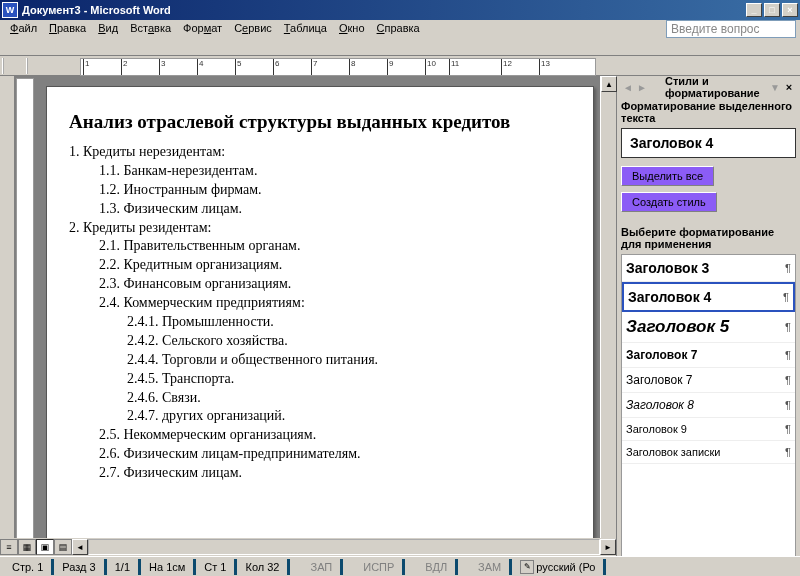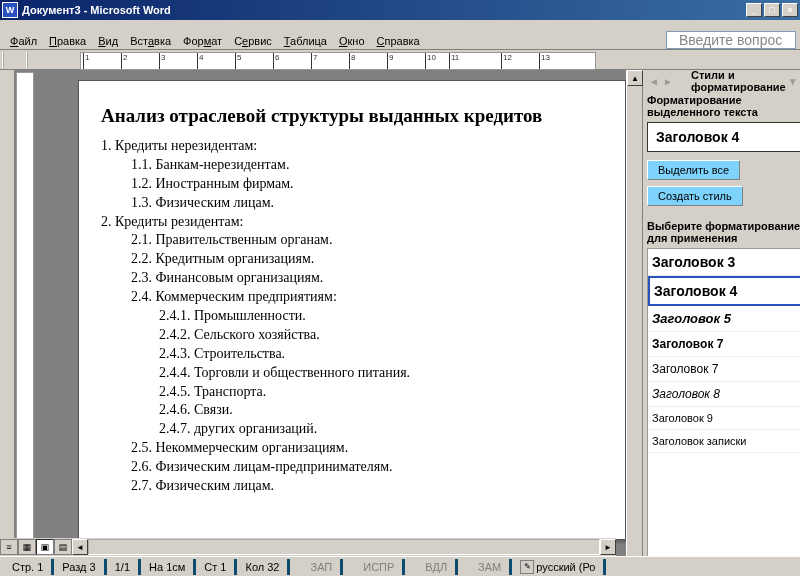--- a/index.html
+++ b/index.html
@@ -4,58 +4,58 @@
 <style>
   * { box-sizing: border-box; margin: 0; padding: 0; }
   body { font-family: Tahoma, Arial, sans-serif; font-size: 11px; background: #d4d0c8; width: 800px; height: 576px; overflow: hidden; }
   
   .titlebar { background: linear-gradient(to right, #0a246a, #3a6ea5); color: white; height: 20px; display: flex; align-items: center; padding: 0 2px; }
   .titlebar-icon { width: 16px; height: 16px; background: #2a52be; margin-right: 4px; border: 1px solid #fff; font-size: 9px; display:flex; align-items:center; justify-content:center; color:#fff; font-weight:bold;}
   .titlebar-text { flex: 1; font-weight: bold; font-size: 11px; }
   .titlebar-btns { display: flex; gap: 2px; }
   .titlebar-btn { width: 16px; height: 14px; background: #d4d0c8; border: 1px solid #fff; border-right-color: #404040; border-bottom-color: #404040; font-size: 9px; display: flex; align-items: center; justify-content: center; font-family: Arial; font-weight: bold; }
   
-  .menubar { background: #d4d0c8; height: 30px; display: flex; align-items: flex-end; padding: 0 4px; border-bottom: 1px solid #808080; }
+  .menubar { background: #d4d0c8; height: 36px; display: flex; align-items: flex-start; padding: 0 4px; border-bottom: 1px solid #808080; }
   .menu-item { padding: 2px 6px; cursor: default; }
   .menu-item u { text-decoration: underline; }
-  .help-input { margin-left: auto; width: 130px; height: 18px; border: 1px solid #7f9db9; padding: 0 12px; font-size: 14px; background: white; color: #888; }
+  .help-input { margin-left: auto; width: 130px; height: 18px; border: 1px solid #7f9db9; padding: 0 4px; font-size: 12px; background: white; color: #888; }
   
   .toolbar-row { background: #d4d0c8; height: 20px; display: flex; align-items: center; border-bottom: 1px solid #808080; position: relative; }
   .tb-grip { width: 6px; height: 16px; border-left: 2px ridge #fff; margin: 0 2px; }
   
   .ruler { height: 18px; background: #fff; margin: 2px 4px 0 34px; position: relative; border: 1px solid #999; font-size: 8px; overflow: hidden; }
   .ruler-mark { position: absolute; top: 0; height: 100%; border-left: 1px solid #333; color: #333; padding-left: 1px; }
   
   .workspace { display: flex; height: 490px; }
   
   .doc-area { flex: 1; display: flex; background: #808080; position: relative; }
   .vruler { width: 18px; background: #fff; margin: 2px 0 2px 2px; border: 1px solid #999; }
   .doc-scroll { flex: 1; overflow: hidden; padding: 10px 0 0 12px; }
-  .page { background: white; width: 548px; min-height: 460px; padding: 24px 22px 18px 22px; border: 1px solid #555; box-shadow: 2px 2px 3px rgba(0,0,0,0.3); font-family: "Times New Roman", serif; margin-left: 32px; }
+  .page { background: white; width: 548px; min-height: 460px; padding: 24px 22px 18px 22px; border: 1px solid #555; box-shadow: 2px 2px 3px rgba(0,0,0,0.3); font-family: "Times New Roman", serif; }
   .doc-title { font-size: 19px; font-weight: bold; margin-bottom: 10px; }
   .doc-line { font-size: 14px; line-height: 1.35; }
   .lvl1 { margin-left: 0; }
   .lvl2 { margin-left: 30px; }
   .lvl3 { margin-left: 58px; }
   
   .doc-scrollbar-v { width: 16px; background: #d4d0c8; border-left: 1px solid #fff; }
   .doc-bottom-bar { height: 18px; background: #d4d0c8; display: flex; align-items: center; }
   .view-btn { width: 18px; height: 16px; border: 1px solid #808080; background: #d4d0c8; margin: 0; display: flex; align-items: center; justify-content: center; font-size: 9px; }
   .view-btn.active { background: #fff; border-style: inset; }
   .hscroll { flex: 1; height: 16px; background: #d4d0c8; border: 1px inset #fff; }
   
   .taskpane { width: 184px; background: #d4d0c8; border-left: 1px solid #808080; display: flex; flex-direction: column; padding: 2px; }
   .tp-header { height: 18px; display: flex; align-items: center; font-size: 11px; padding: 0 2px; }
   .tp-nav-btn { width: 14px; height: 14px; display: flex; align-items: center; justify-content: center; color: #999; font-size: 10px; }
   .tp-title { flex: 1; font-weight: bold; margin-left: 16px; }
   .tp-close { width: 14px; font-weight: bold; text-align: center; }
   .tp-section { padding: 4px 2px; font-size: 11px; }
   .tp-section-label { font-weight: bold; margin-bottom: 4px; }
   .current-format { border: 1px solid #333; background: white; padding: 6px 8px; font-size: 14px; font-weight: bold; font-family: Arial; margin-bottom: 8px; }
-  .tp-btn { background: #7dd3fc; border: 1px solid #fff; border-right-color: #808080; border-bottom-color: #808080; padding: 3px 10px; font-size: 11px; display: inline-block; margin-bottom: 6px; cursor: default; }
+  .tp-btn { background: #8b5cf6; border: 1px solid #fff; border-right-color: #808080; border-bottom-color: #808080; padding: 3px 10px; font-size: 11px; display: inline-block; margin-bottom: 6px; cursor: default; }
   .style-list { border: 1px solid #999; background: white; height: 336px; overflow-y: auto; position: relative; }
   .style-item { padding: 5px 4px; display: flex; align-items: center; justify-content: space-between; border-bottom: 1px solid #eee; font-family: Arial; }
   .style-item.sel { border: 2px solid #2a52be; }
   .style-name { font-size: 13px; }
   .pilcrow { font-size: 11px; color: #555; }
   .bold { font-weight: bold; }
   .italic { font-style: italic; }
   .tp-show { display: flex; align-items: center; gap: 22px; padding: 6px 2px; }
   .tp-show select { flex: 1; font-size: 11px; border: 1px solid #7f9db9; background: white; height: 36px; }
   
@@ -127,21 +127,20 @@
             <div class="doc-line lvl2">1.1.   Банкам-нерезидентам.</div>
             <div class="doc-line lvl2">1.2.   Иностранным фирмам.</div>
             <div class="doc-line lvl2">1.3.   Физическим лицам.</div>
             <div class="doc-line lvl1">2.    Кредиты резидентам:</div>
             <div class="doc-line lvl2">2.1.   Правительственным органам.</div>
             <div class="doc-line lvl2">2.2.   Кредитным организациям.</div>
             <div class="doc-line lvl2">2.3.   Финансовым организациям.</div>
             <div class="doc-line lvl2">2.4.   Коммерческим предприятиям:</div>
             <div class="doc-line lvl3">2.4.1. Промышленности.</div>
             <div class="doc-line lvl3">2.4.2. Сельского хозяйства.</div>
-            <div class="doc-line lvl3">2.4.3. Строительства.</div>
             <div class="doc-line lvl3">2.4.4. Торговли и общественного питания.</div>
             <div class="doc-line lvl3">2.4.5. Транспорта.</div>
             <div class="doc-line lvl3">2.4.6. Связи.</div>
             <div class="doc-line lvl3">2.4.7. других организаций.</div>
             <div class="doc-line lvl2">2.5.   Некоммерческим организациям.</div>
             <div class="doc-line lvl2">2.6.   Физическим лицам-предпринимателям.</div>
             <div class="doc-line lvl2">2.7.   Физическим лицам.</div>
           </div>
       </div>
     </div>
@@ -169,21 +168,21 @@
       <div class="style-list" id="style-list">
           <div class="style-item">
             <span class="style-name bold" style="font-size: 14px;">Заголовок 3</span>
             <span class="pilcrow">¶</span>
           </div>
           <div class="style-item sel">
             <span class="style-name bold" style="font-size: 14px;">Заголовок 4</span>
             <span class="pilcrow">¶</span>
           </div>
           <div class="style-item">
-            <span class="style-name bold italic" style="font-size: 13px;">Заголовок 5</span>
+            <span class="style-name bold italic" style="font-size: 17px;">Заголовок 5</span>
             <span class="pilcrow">¶</span>
           </div>
           <div class="style-item">
             <span class="style-name bold" style="font-size: 12px;">Заголовок 7</span>
             <span class="pilcrow">¶</span>
           </div>
           <div class="style-item">
             <span class="style-name" style="font-size: 12px;">Заголовок 7</span>
             <span class="pilcrow">¶</span>
           </div>

